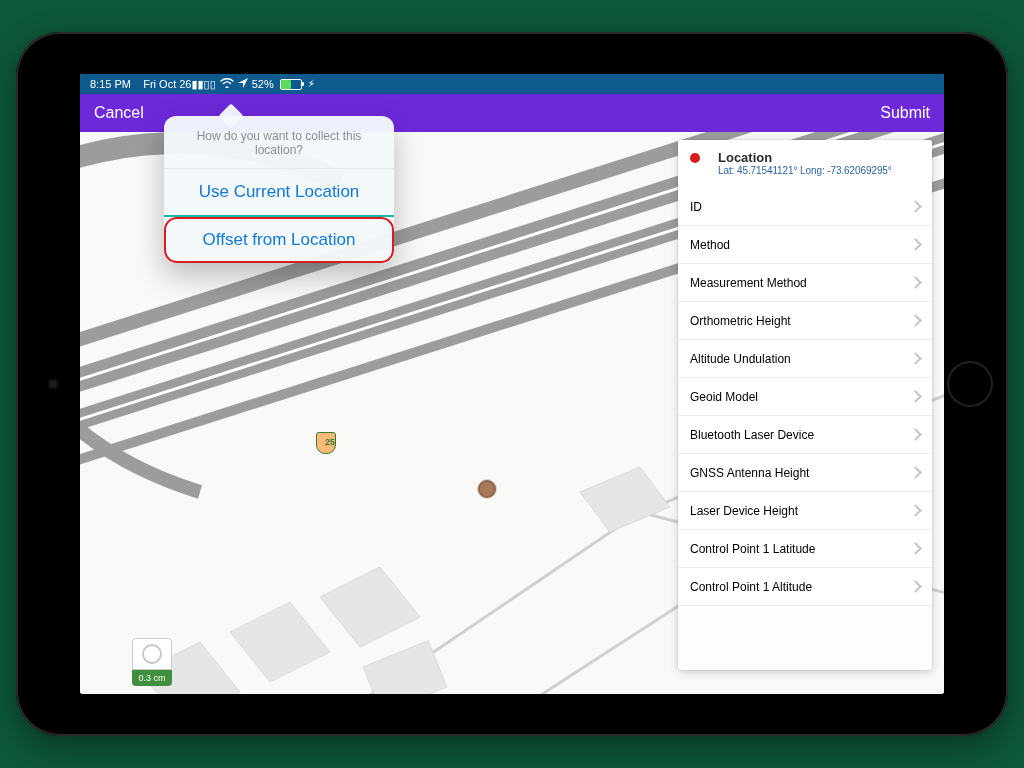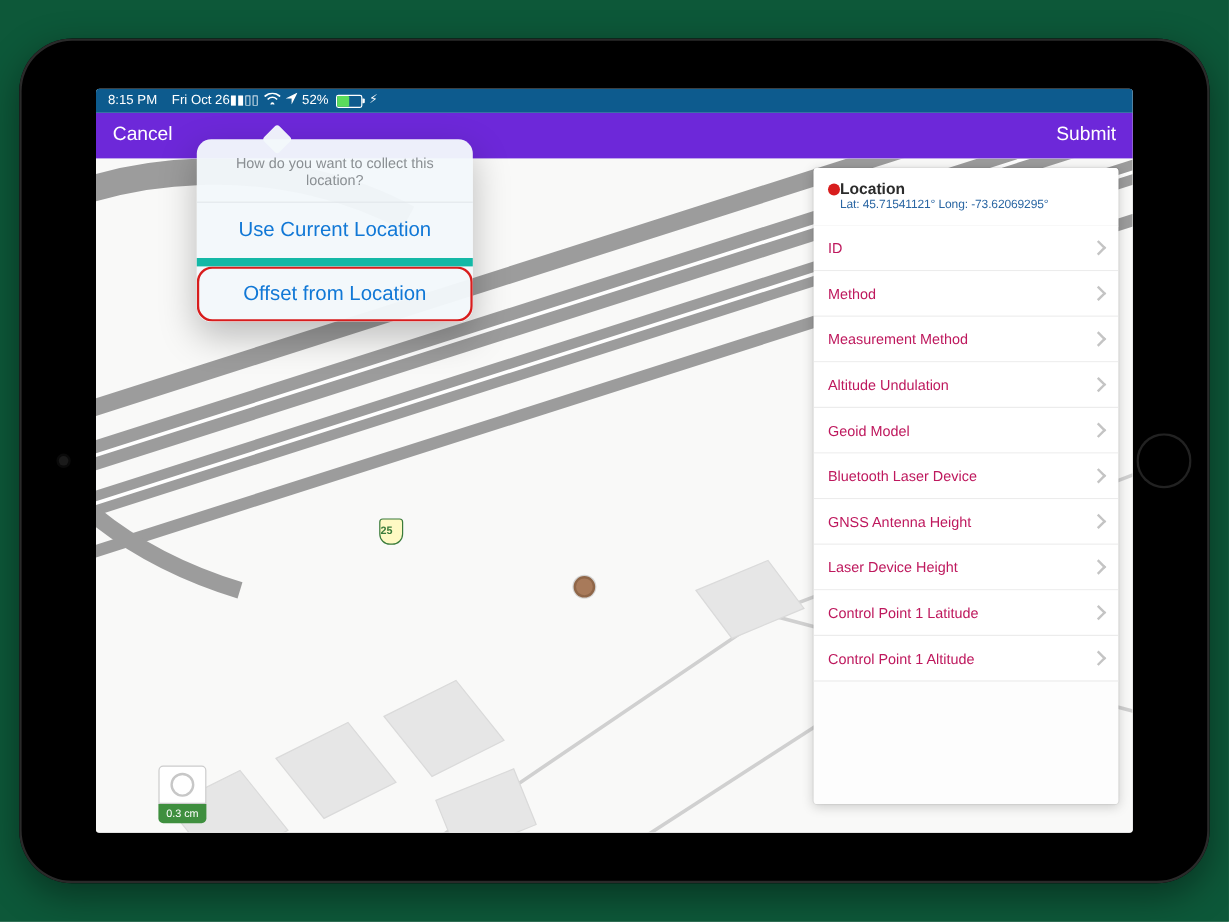--- a/index.html
+++ b/index.html
@@ -40,69 +40,69 @@
     padding:0 14px;z-index:4;}
   .titlebar .cancel{font-size:16px;}
   .titlebar .spacer{flex:1;}
   .titlebar .submit{font-size:16px;}
 
   
   .map{position:absolute;left:0;top:58px;right:0;bottom:0;
     background:#f9f9f8;overflow:hidden;}
   .map svg{position:absolute;inset:0;}
   .map-shield{position:absolute;left:236px;top:300px;width:18px;height:20px;
-    background:#fef9c3;border:1.5px solid #3a7b3a;border-radius:3px 3px 9px 9px;
-    font-size:9px;line-height:19px;text-align:left;color:#3a7b3a;
+    background:#fdba74;border:1.5px solid #3a7b3a;border-radius:3px 3px 9px 9px;
+    font-size:9px;line-height:19px;text-align:right;color:#3a7b3a;
     font-weight:600;}
   .map-marker{position:absolute;left:398px;top:348px;width:14px;height:14px;
     border-radius:50%;background:#a87a5a;border:2px solid #8f6648;
     box-shadow:0 0 0 1px rgba(0,0,0,.15);}
 
   
   .acc{position:absolute;left:8px;bottom:8px;width:40px;z-index:3;margin-left:44px;}
   .acc .ring{height:30px;background:#fff;border:1px solid #ccc;
     border-radius:4px 4px 0 0;display:flex;align-items:center;
     justify-content:center;}
   .acc .ring span{width:16px;height:16px;border:2px solid #c7c7c7;
     border-radius:50%;}
   .acc .val{height:16px;background:#3f8f3f;color:#fff;font-size:9px;
     line-height:16px;text-align:center;border-radius:0 0 4px 4px;}
 
   
   .panel{position:absolute;right:12px;top:66px;width:254px;height:530px;
     background:#fdfdfd;border-radius:3px;
     box-shadow:0 2px 10px rgba(0,0,0,.18),0 0 0 1px rgba(0,0,0,.05);
     overflow:hidden;z-index:3;}
-  .panel-head{display:flex;gap:0;padding:10px 12px 12px 12px;
+  .panel-head{display:flex;gap:18px;padding:10px 12px 12px 12px;
     border-bottom:1px solid #ececec;background:#fff;}
   .panel-head .dot{width:10px;height:10px;border-radius:50%;
     background:#d81d1d;margin-top:3px;flex:0 0 10px;}
   .panel-head .txt{flex:1;}
   .panel-head .title{font-size:13px;font-weight:600;color:#2b2b2b;}
   .panel-head .sub{font-size:10px;color:#2a66a3;letter-spacing:-.1px;}
   .panel-body{position:absolute;top:48px;left:0;right:0;bottom:0;
     overflow:hidden;}
   .row{height:37px;border-bottom:1px solid #ececec;display:flex;
     align-items:center;padding:0 12px;justify-content:space-between;
-    background:#fff;font-size:12px;color:#be185d;}
+    background:#fff;font-size:12px;color:#000000;}
   .chev{width:7px;height:7px;border-right:2px solid #c4c4c4;
     border-bottom:2px solid #c4c4c4;transform:rotate(-45deg);}
 
   
   .pop{position:absolute;left:60px;top:42px;width:230px;
     background:rgba(243,248,251,.96);border-radius:12px;
     box-shadow:0 12px 30px rgba(0,0,0,.25);overflow:visible;z-index:6;margin-left:24px;}
   .pop::before{content:"";position:absolute;top:-9px;left:58px;
     width:18px;height:18px;background:rgba(243,248,251,.96);
     transform:rotate(45deg);border-radius:3px;}
   .pop-title{font-size:12px;color:#8a8f93;text-align:center;
     padding:13px 14px 11px;border-bottom:1px solid #e3e8ec;
     position:relative;}
   .pop-item{font-size:17px;color:#1178d6;text-align:center;height:46px;
-    line-height:46px;border-bottom:7px solid #14b8a6;background:transparent;}
+    line-height:46px;border-bottom:2px solid #14b8a6;background:transparent;}
   .pop-item:last-child{border-bottom:none;border-radius:13px;}
   .pop-item.hl{box-shadow:0 0 0 2px #d81d1d inset;}
 </style>
 </head>
 <body>
 
 <div class="tablet">
   <div class="camera"></div>
   <div class="home"></div>
 
@@ -201,20 +201,24 @@
           </div>
         <div class="row">
             <span>Method</span>
             <span class="chev"></span>
           </div>
         <div class="row">
             <span>Measurement Method</span>
             <span class="chev"></span>
           </div>
         <div class="row">
+            <span>Orthometric Height</span>
+            <span class="chev"></span>
+          </div>
+        <div class="row">
             <span>Altitude Undulation</span>
             <span class="chev"></span>
           </div>
         <div class="row">
             <span>Geoid Model</span>
             <span class="chev"></span>
           </div>
         <div class="row">
             <span>Bluetooth Laser Device</span>
             <span class="chev"></span>

